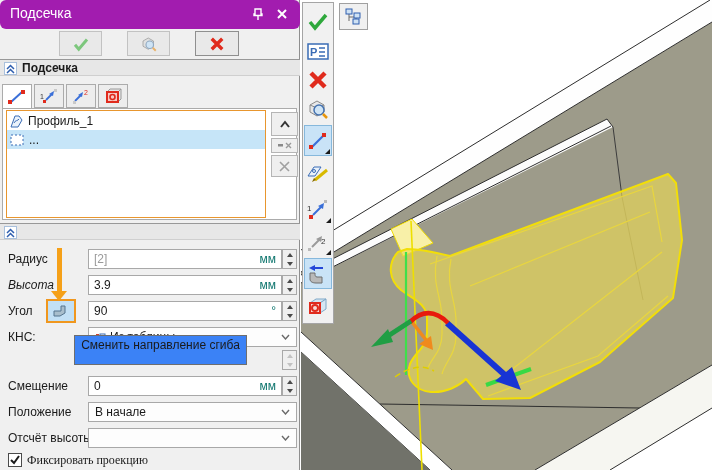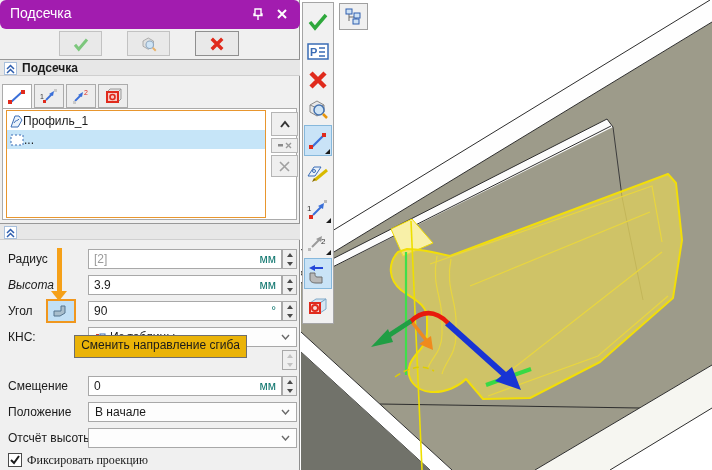--- a/index.html
+++ b/index.html
@@ -18,39 +18,39 @@
 
   .sechdr { position:absolute; left:0; width:300px; height:17px; background:#E7E7E7; border-top:1px solid #989898; border-bottom:1px solid #CFCFCF; }
   .sechdr .cbx { position:absolute; left:4px; top:2px; width:13px; height:13px; background:#fff; border:1px solid #A9C0DC; }
   .sechdr .txt { position:absolute; left:22px; top:1px; font-weight:bold; line-height:15px; }
 
   .tab { position:absolute; top:84px; width:30px; height:24px; background:#EDEDED; border:1px solid #ABABAB; display:flex; align-items:center; justify-content:center; }
   .tab.active { background:#fff; border-bottom:1px solid #fff; height:25px; }
 
   .listbox { position:absolute; left:2px; top:108px; width:295px; height:112px; background:#fff; border:1px solid #ABABAB; }
   .orangebox { position:absolute; left:6px; top:110px; width:260px; height:108px; border:1px solid #E8962E; background:#fff; }
-  .lrow { position:absolute; left:7px; width:258px; height:19px; display:flex; align-items:center; padding-left:3px; }
+  .lrow { position:absolute; left:7px; width:258px; height:19px; display:flex; align-items:center; gap:5px; padding-left:3px; }
   .lrow.sel { background:#C6E5F8; }
   .sidebtn { position:absolute; left:271px; width:27px; background:#EFEFEF; border:1px solid #B5B5B5; display:flex; align-items:center; justify-content:center; }
 
   .lbl { position:absolute; left:8px; line-height:20px;text-align:right; }
   .field { position:absolute; left:88px; width:194px; height:20px; background:#fff; border:1px solid #A8A8A8; display:flex; align-items:center; padding:0 5px; }
   .field .unit { margin-left:auto; color:#0f766e; }
   .field.dis { color:#9a9a9a; }
   .spin { position:absolute; left:282px; width:15px; height:20px; border:1px solid #A8A8A8; background:#EFEFEF; }
   .spin div { height:9px; display:flex; align-items:center; justify-content:center; }
   .tri-up { width:0; height:0; border-left:3px solid transparent; border-right:3px solid transparent; border-bottom:4px solid #4a4a4a; }
   .tri-dn { width:0; height:0; border-left:3px solid transparent; border-right:3px solid transparent; border-top:4px solid #4a4a4a; }
   .spin.dis .tri-up { border-bottom-color:#C2C2C2; } .spin.dis .tri-dn { border-top-color:#C2C2C2; }
   .dd { position:absolute; left:88px; width:209px; height:20px; background:#FDFDFD; border:1px solid #A8A8A8; display:flex; align-items:center; padding:0 6px; gap:4px; }
   .dd svg.chev { margin-left:auto; }
   .togglebtn { position:absolute; left:46px; top:299px; width:30px; height:24px; background:#C2E0F5; border:2px solid #F0971E; display:flex; align-items:center; justify-content:center; }
   .oarrow-shaft { position:absolute; left:57px; top:248px; width:5px; height:43px; background:#F5A018; }
   .oarrow-head { position:absolute; left:51px; top:291px; width:0; height:0; border-left:8px solid transparent; border-right:8px solid transparent; border-top:10px solid #F5A018; }
-  .tooltip { position:absolute; left:74px; top:335px; width:173px; height:23px; background:#eab308; border:1px solid #6E6E6E; text-align:center; line-height:19px; z-index:30; }
+  .tooltip { position:absolute; left:74px; top:335px; width:173px; height:30px; background:#3b82f6; border:1px solid #6E6E6E; text-align:center; line-height:19px; z-index:30; }
   .chkbox { position:absolute; left:8px; top:453px; width:14px; height:14px; background:#fff; border:1px solid #4a4a4a; }
   .chklbl { position:absolute; left:27px; top:450px; line-height:20px;font-family:Liberation Serif, serif; }
 
   
   .vbar { position:absolute; left:302px; top:2px; width:32px; height:322px; background:#F1F1F1; border:1px solid #A5A5A5; z-index:20; }
   .vbtn { position:absolute; left:1px; width:28px; display:flex; align-items:center; justify-content:center; }
   .vbtn.sel { background:#C9E3F7; border:1px solid #86B8DC; }
   .corner { position:absolute; right:1px; bottom:1px; width:0; height:0; border-left:5px solid transparent; border-bottom:5px solid #1a1a1a; }
 
   

